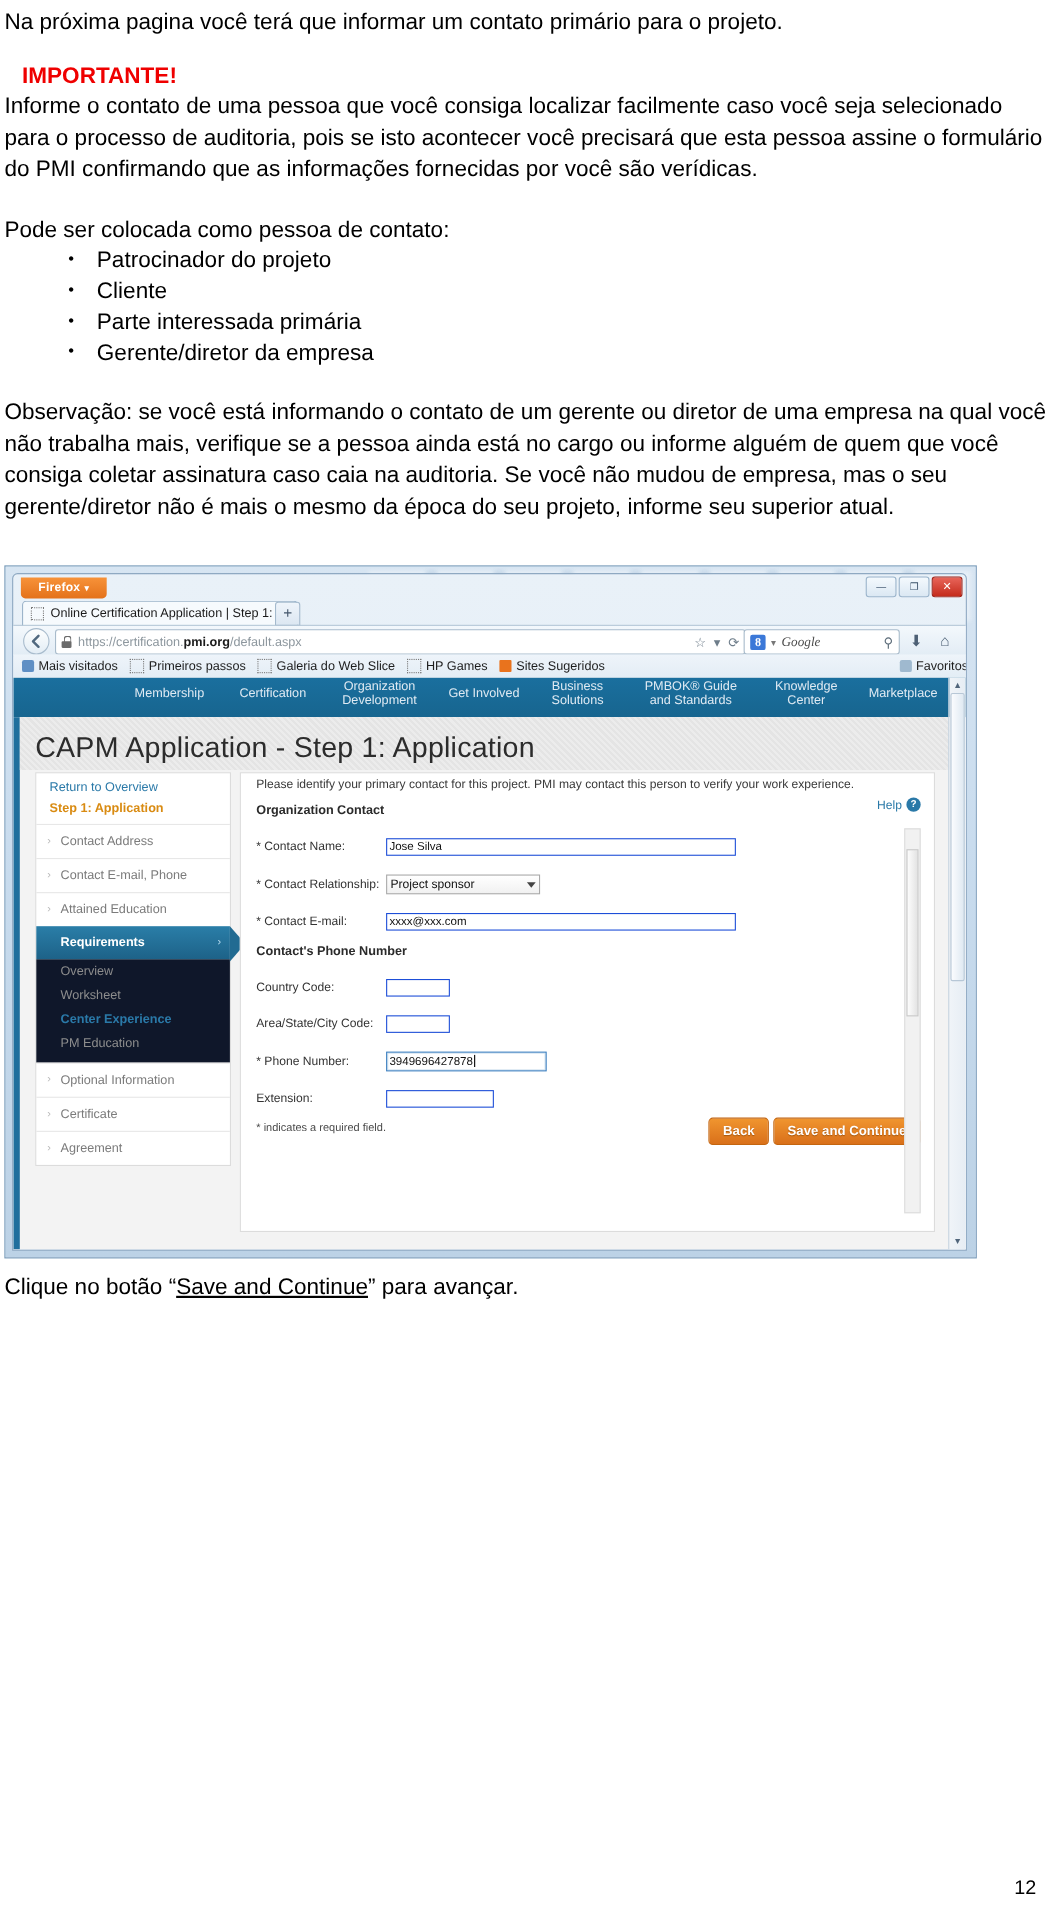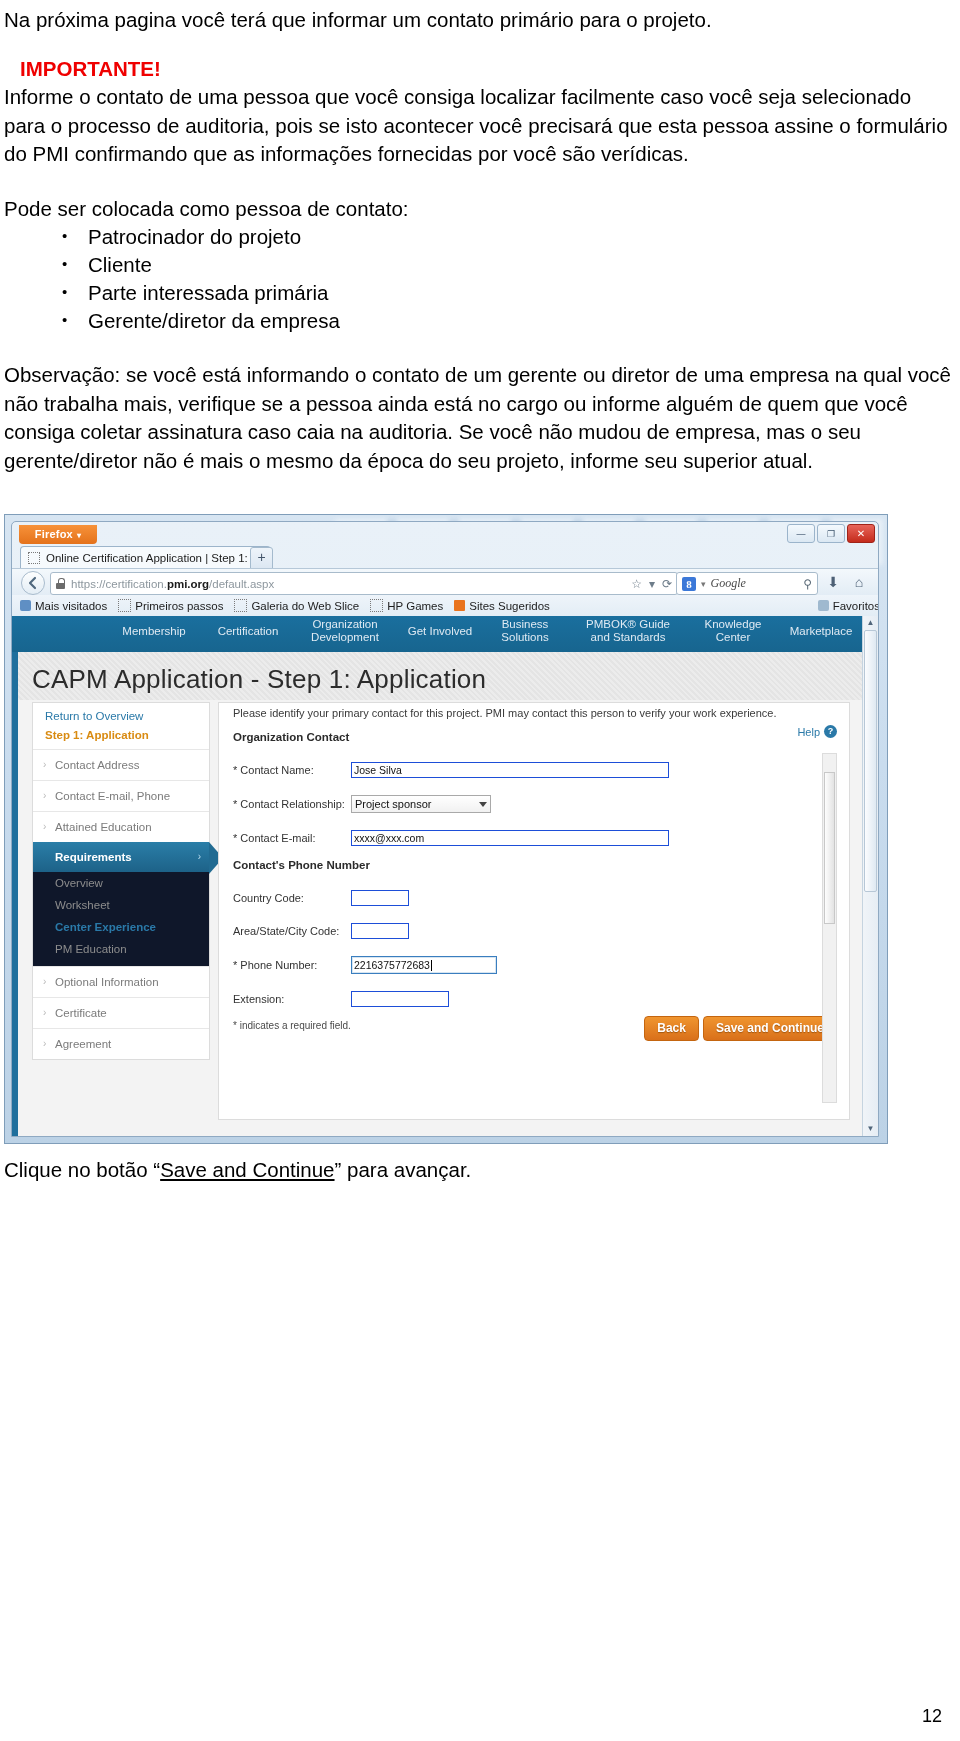--- a/index.html
+++ b/index.html
@@ -770,21 +770,21 @@
             <span class="fin small"></span>
           </div>
 
           <div class="frow">
             <span class="flabel">Area/State/City Code:</span>
             <span class="fin small"></span>
           </div>
 
           <div class="frow">
             <span class="flabel">* Phone Number:</span>
-            <span class="fin focus caret-text">2216375772683</span>
+            <span class="fin focus caret-text">3949696427878</span>
           </div>
 
           <div class="frow">
             <span class="flabel">Extension:</span>
             <span class="fin mid"></span>
           </div>
 
           <div class="reqnote">* indicates a required field.</div>
 
           <div class="btnrow">

